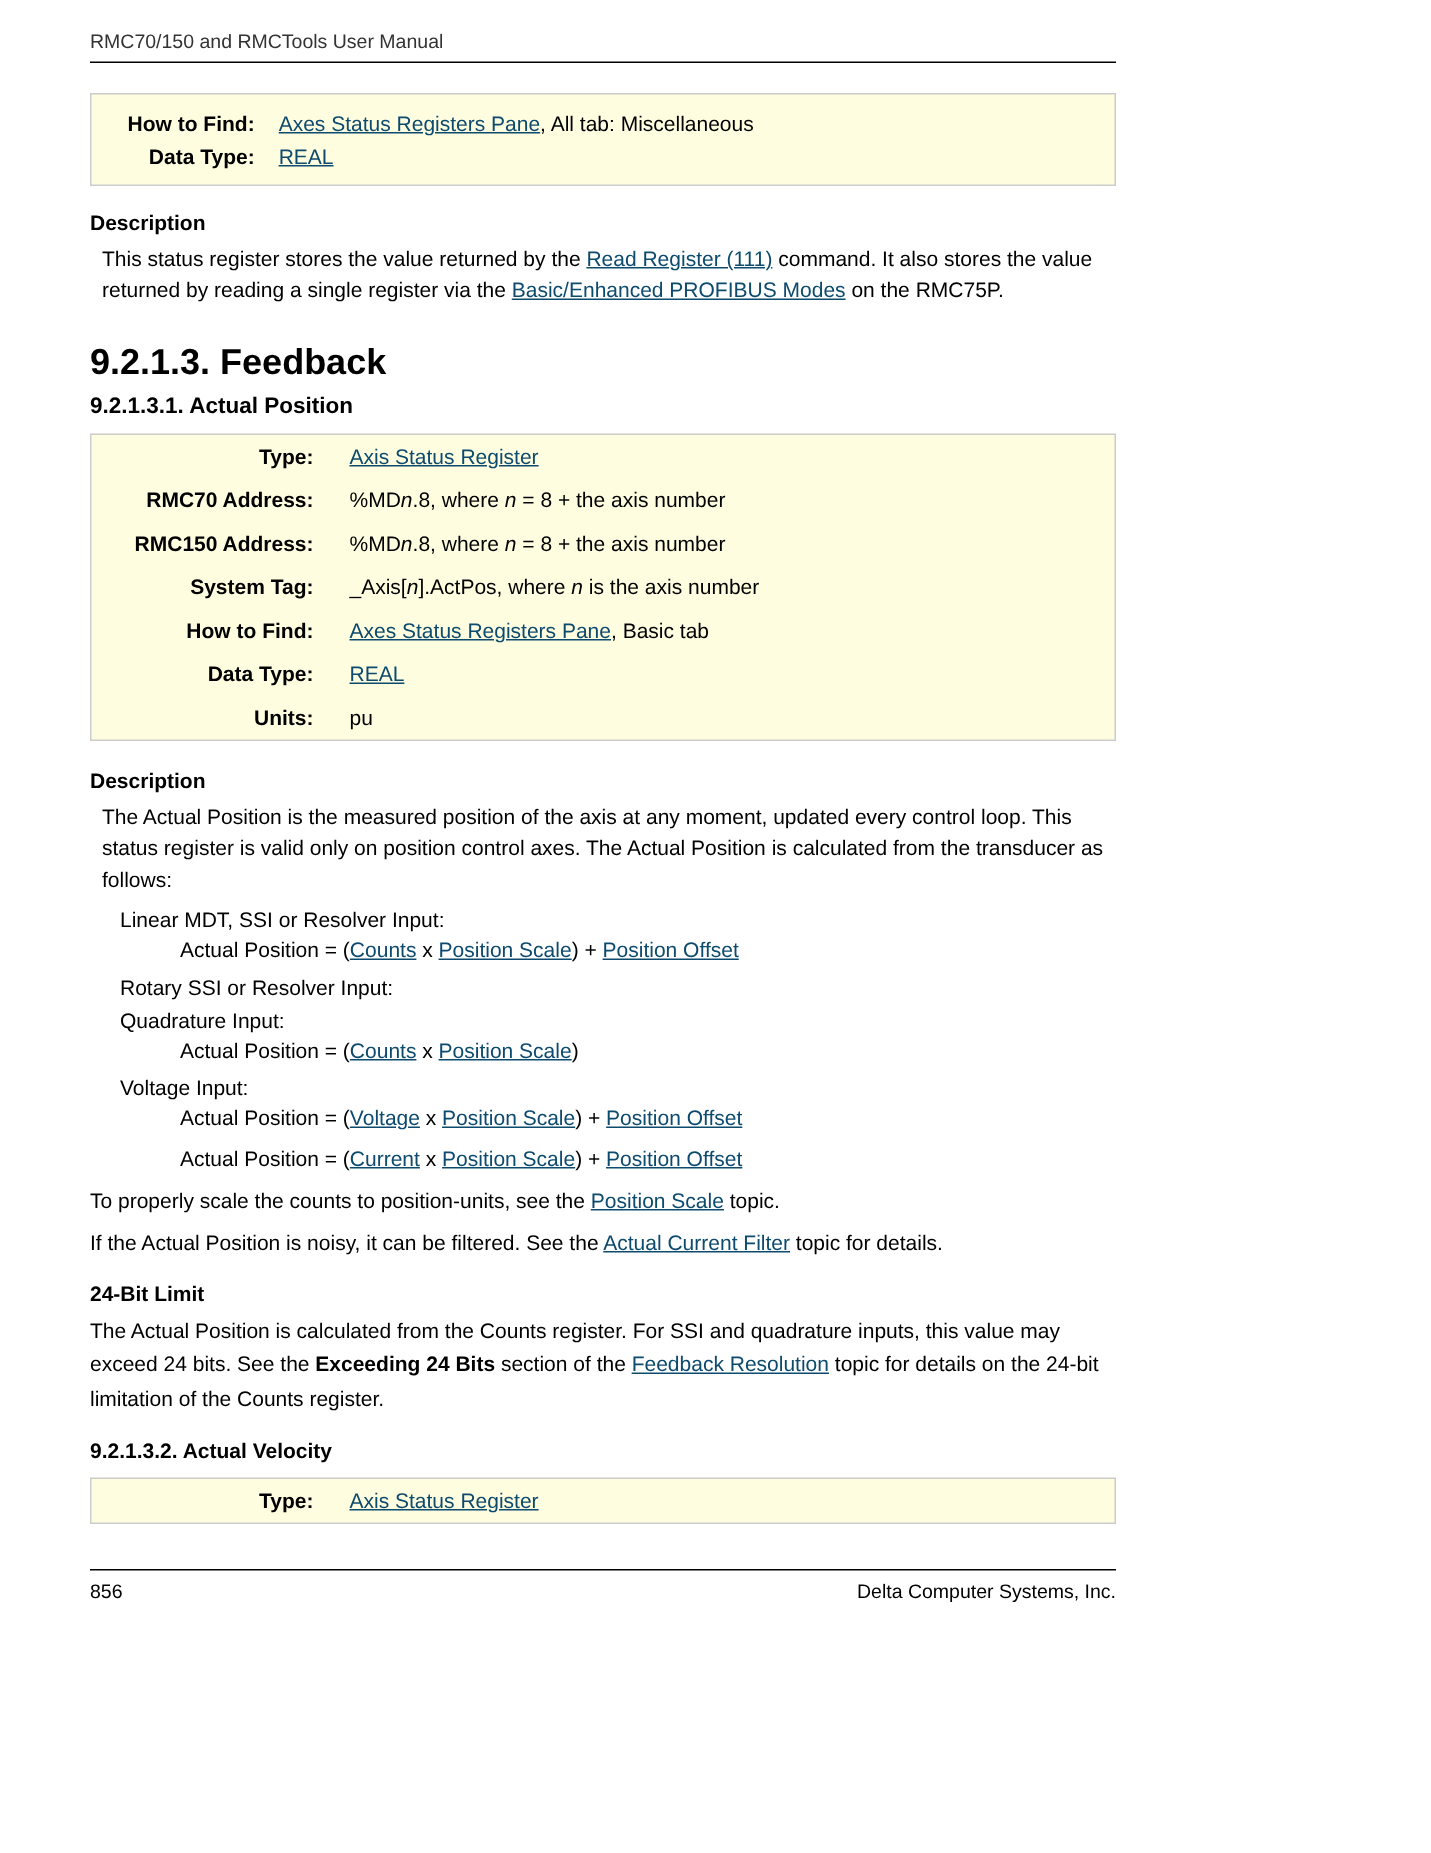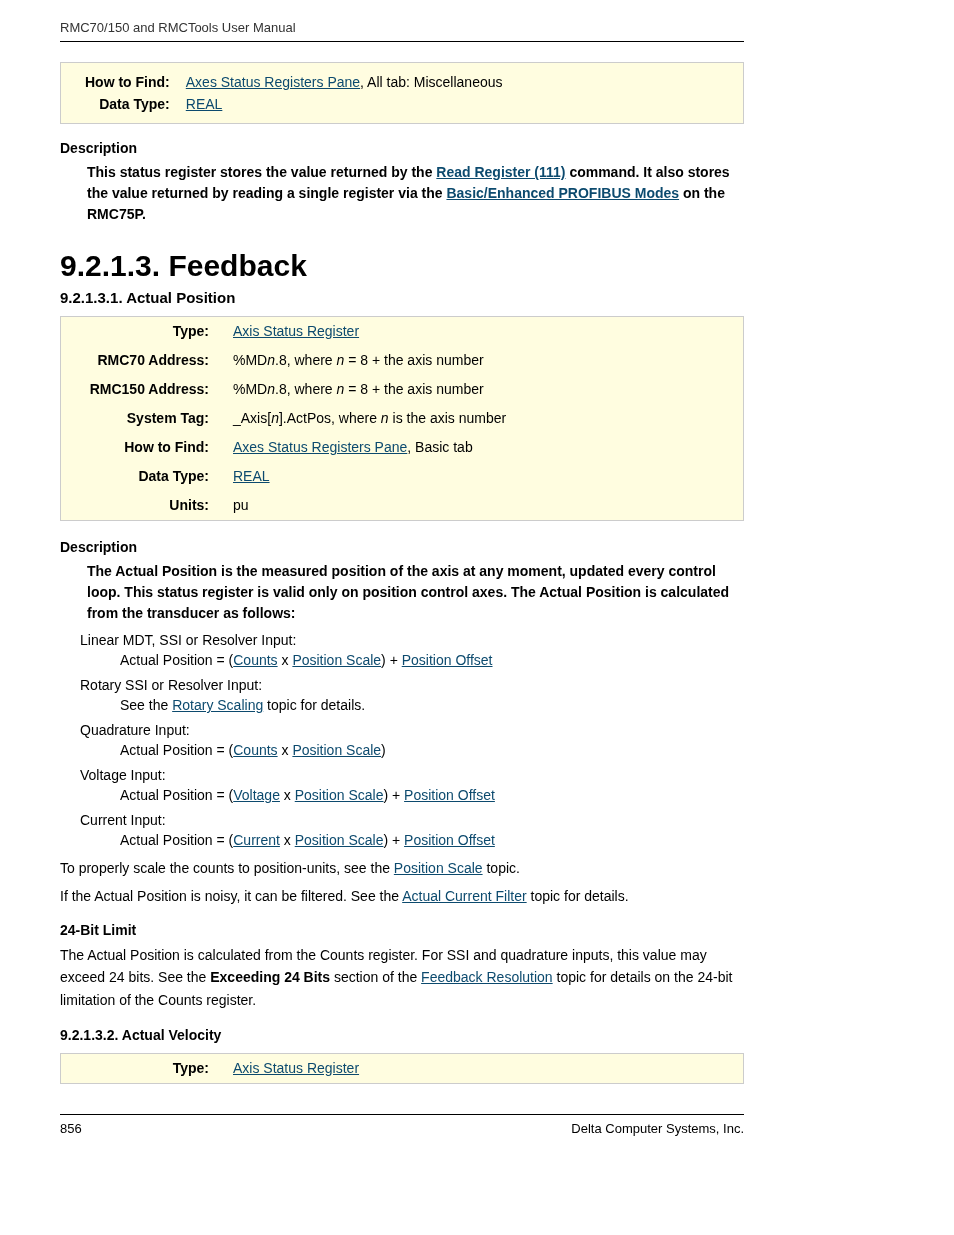--- a/index.html
+++ b/index.html
@@ -22,21 +22,21 @@
       padding-bottom: 6px;
       margin-bottom: 20px;
       font-size: 13px;
       color: #333;
     }
     a {
       color: #0c4a6e;
       text-decoration: underline;
     }
     .section-title {
-      font-size: 30px;
+      font-size: 24px;
       font-weight: bold;
       margin-bottom: 4px;
       margin-top: 10px;
     }
     .subsection-title {
       font-size: 15px;
       font-weight: bold;
       margin-bottom: 10px;
     }
     .subsubsection-title {
@@ -44,24 +44,23 @@
       font-weight: bold;
       margin-bottom: 10px;
       margin-top: 16px;
     }
     .description-heading {
       font-weight: bold;
       margin-bottom: 6px;
       margin-top: 12px;
     }
     .description-text {
-      margin-left: 27px;
+      margin-left: 8px;
       margin-bottom: 8px;
       line-height: 1.5;
-      font-weight: bold;
     }
     .formula-group {
       margin-left: 20px;
       margin-bottom: 6px;
     }
     .formula-group .formula-label {
       font-weight: normal;
       margin-bottom: 2px;
     }
     .formula-group .formula-body {
@@ -208,41 +207,37 @@
 
   <div class="formula-group">
     <div class="formula-label">Linear MDT, SSI or Resolver Input:</div>
     <div class="formula-body">
       Actual Position = (<a>Counts</a> x <a>Position Scale</a>) + <a>Position Offset</a>
     </div>
   </div>
 
   <div class="formula-group">
     <div class="formula-label">Rotary SSI or Resolver Input:</div>
-    <div class="formula-body">
-      See the <a>Rotary Scaling</a> topic for details.
-    </div>
   </div>
 
   <div class="formula-group">
     <div class="formula-label">Quadrature Input:</div>
     <div class="formula-body">
       Actual Position = (<a>Counts</a> x <a>Position Scale</a>)
     </div>
   </div>
 
   <div class="formula-group">
     <div class="formula-label">Voltage Input:</div>
     <div class="formula-body">
       Actual Position = (<a>Voltage</a> x <a>Position Scale</a>) + <a>Position Offset</a>
     </div>
   </div>
 
   <div class="formula-group">
-    <div class="formula-label">Current Input:</div>
     <div class="formula-body">
       Actual Position = (<a>Current</a> x <a>Position Scale</a>) + <a>Position Offset</a>
     </div>
   </div>
 
   <div style="margin-bottom: 6px; line-height: 1.6;">
     To properly scale the counts to position-units, see the <a>Position Scale</a> topic.
   </div>
 
   <div style="margin-bottom: 10px; line-height: 1.6;">

